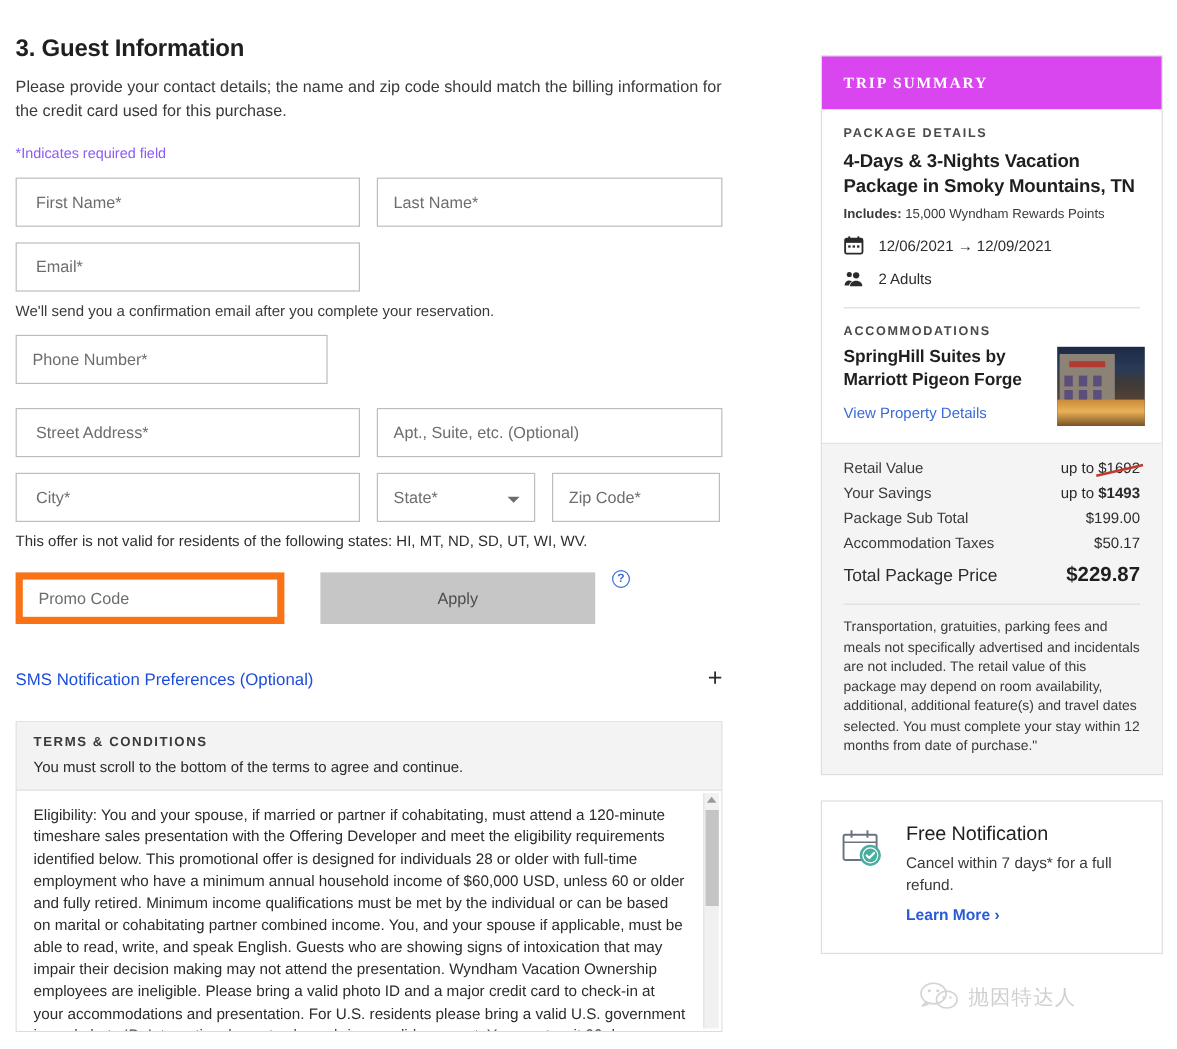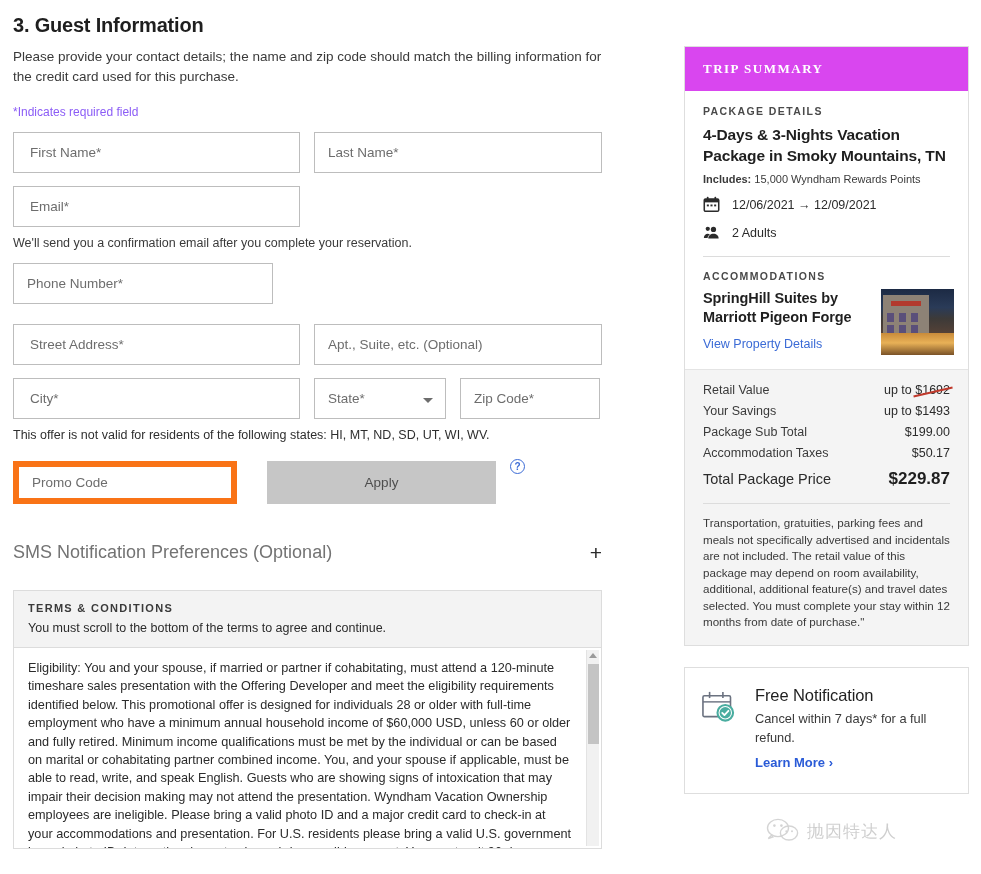--- a/index.html
+++ b/index.html
@@ -14,21 +14,21 @@
   #page {
     position: relative;
     width: 981px;
     height: 874px;
     background: #fff;
   }
 
   
   .left-col {
     position: absolute;
-    left: 13px; top: 0;
+    left: 13px; top: 16px;
     width: 600px;
   }
   .page-title {
     font-size: 20px;
     font-weight: bold;
     color: #1f1f1f;
     margin: 14px 0 0 0;
     letter-spacing: -0.2px;
   }
   .intro-text {
@@ -126,21 +126,21 @@
     font-weight: bold;
   }
 
   .sms-row {
     display: flex;
     justify-content: space-between;
     align-items: center;
     margin-top: 38px;
     width: 589px;
   }
-  .sms-label { font-size: 18px; color: #737373; }
+  .sms-label { font-size: 14px; color: #1d4ed8; }
   .plus-icon {
     font-size: 21px;
     color: #2b2b2b;
     line-height: 14px;
     font-weight: 400;
   }
 
   .terms-box {
     margin-top: 27px;
     width: 589px;
@@ -311,21 +311,21 @@
   }
   .price-row {
     display: flex;
     justify-content: space-between;
     align-items: baseline;
     font-size: 12.5px;
     color: #3a3a3a;
     margin-bottom: 7px;
   }
   .price-val { color: #2b2b2b; }
-  .price-val b { font-weight: normal; }
+  .price-val b { font-weight: bold; }
   .strike-wrap { position: relative; display: inline-block; }
   .strike-wrap::after {
     content: "";
     position: absolute;
     left: -2px; right: -3px;
     top: 55%;
     height: 1.6px;
     background: #c0392b;
     transform: rotate(-13deg);
   }

